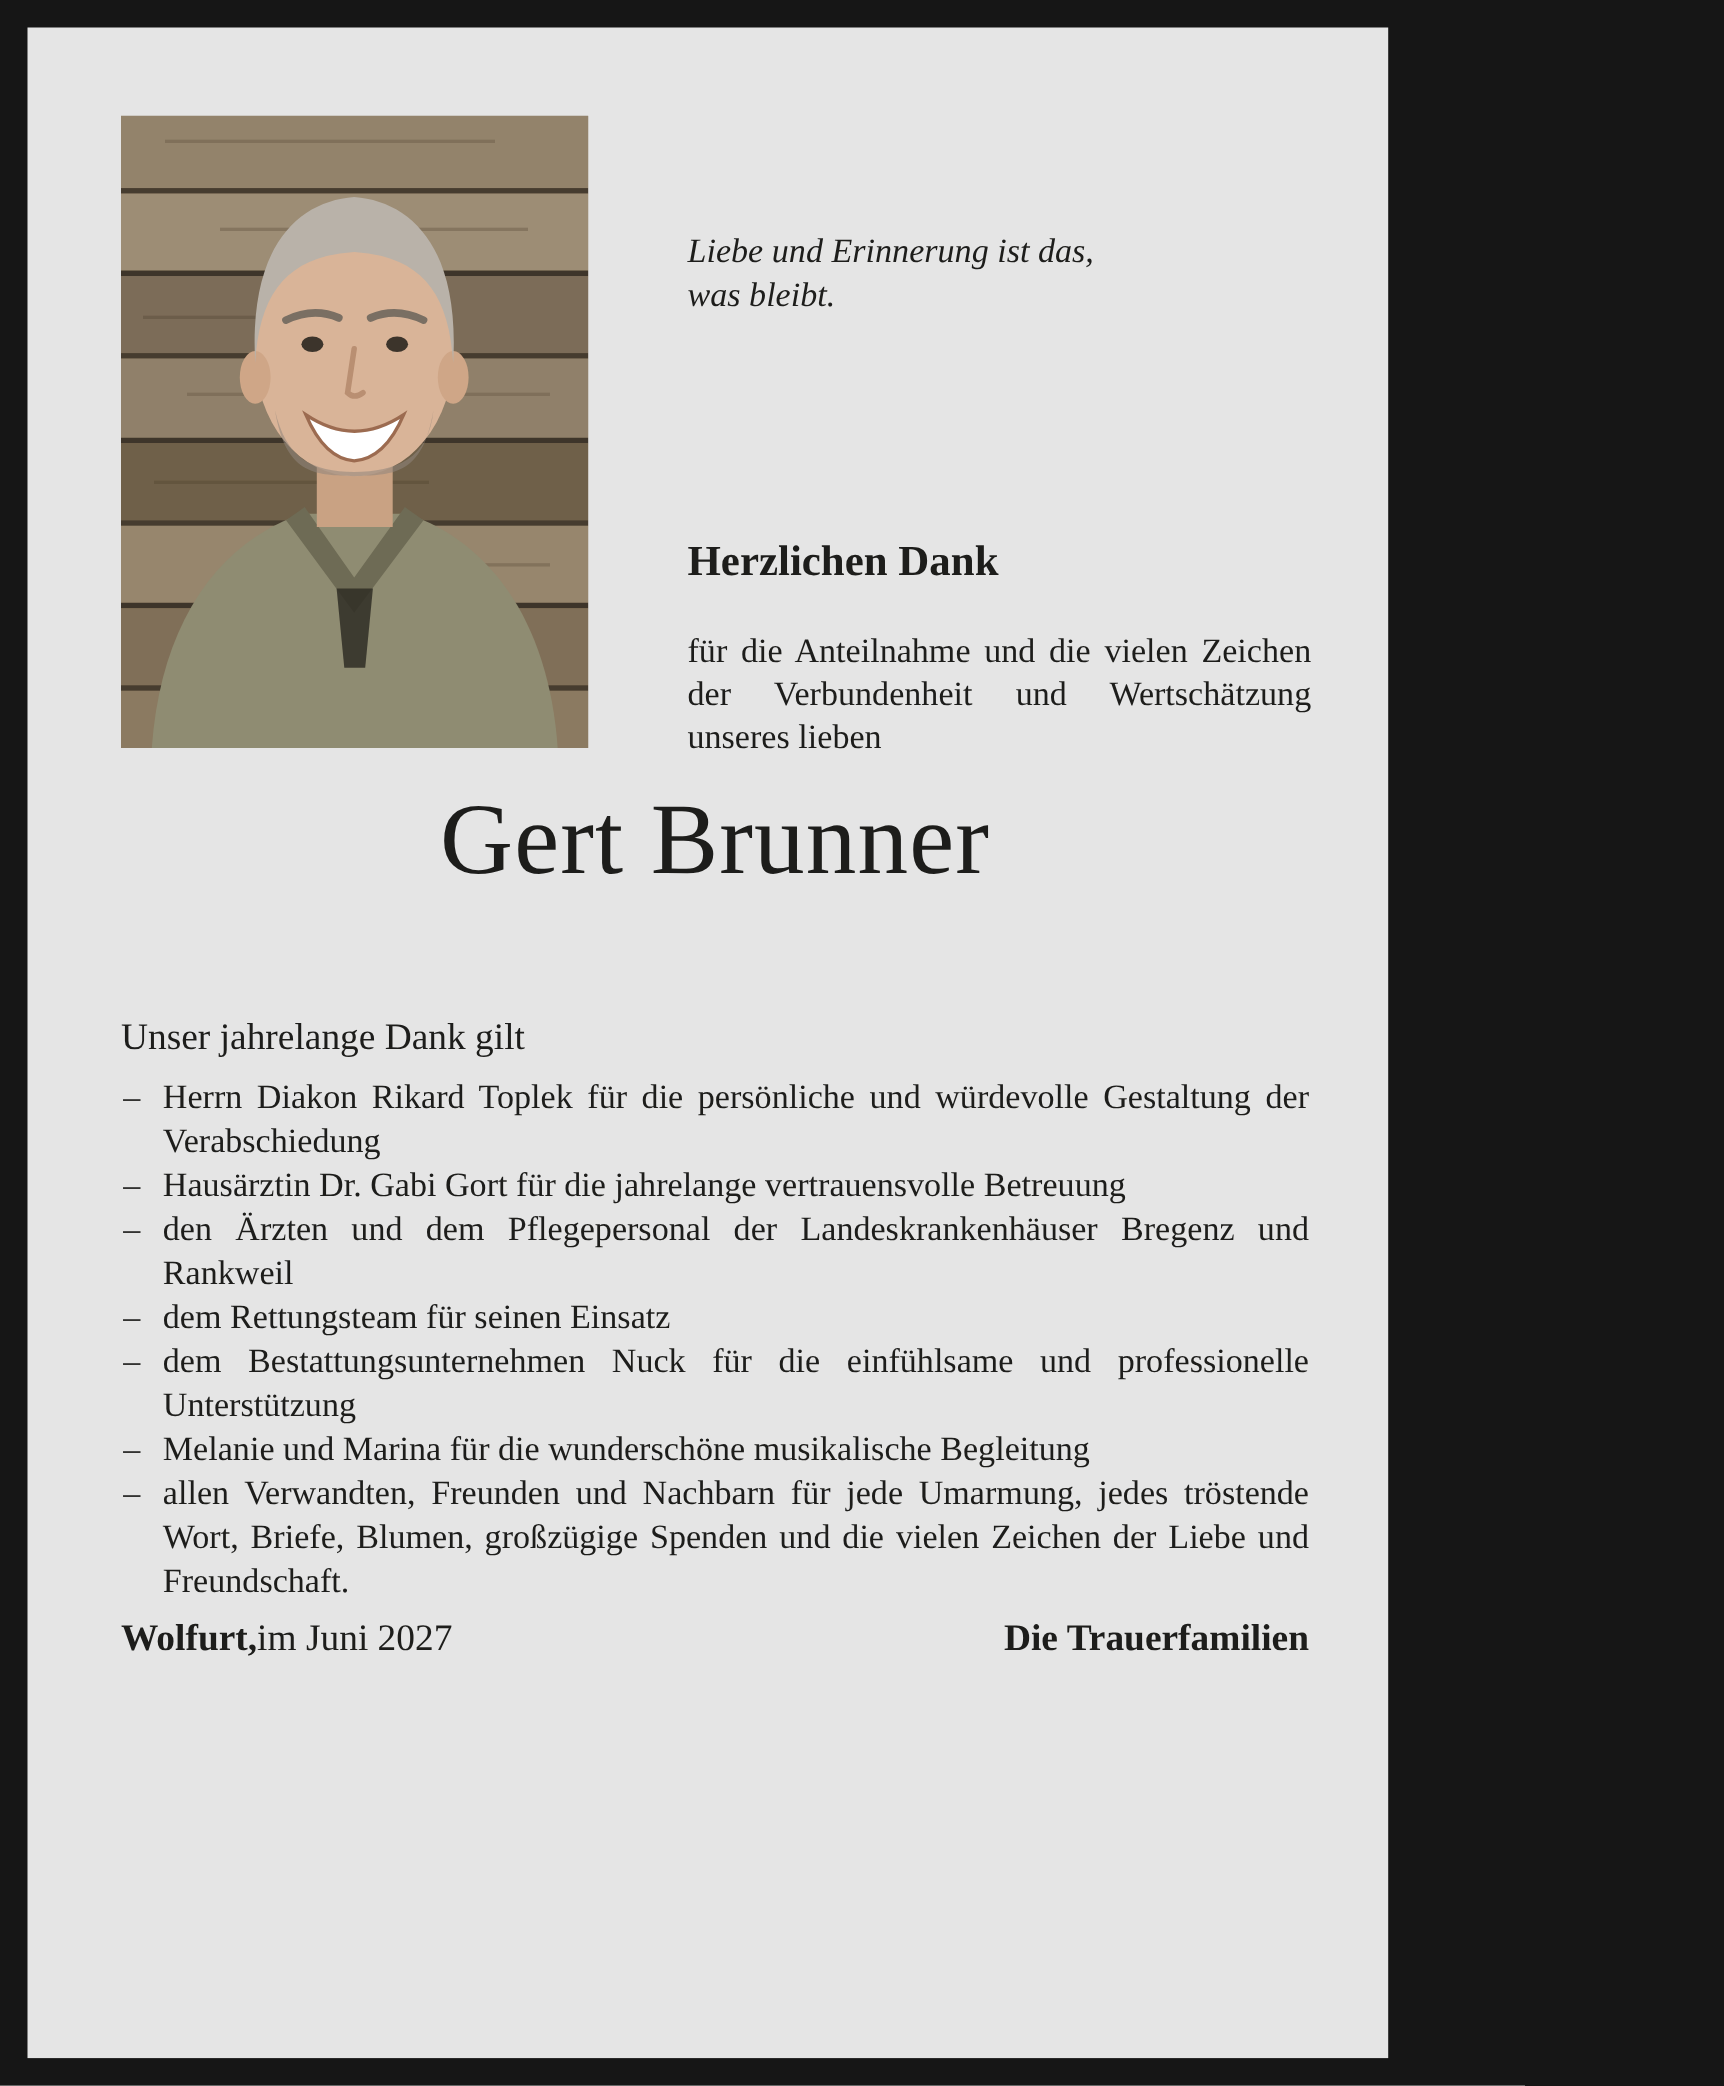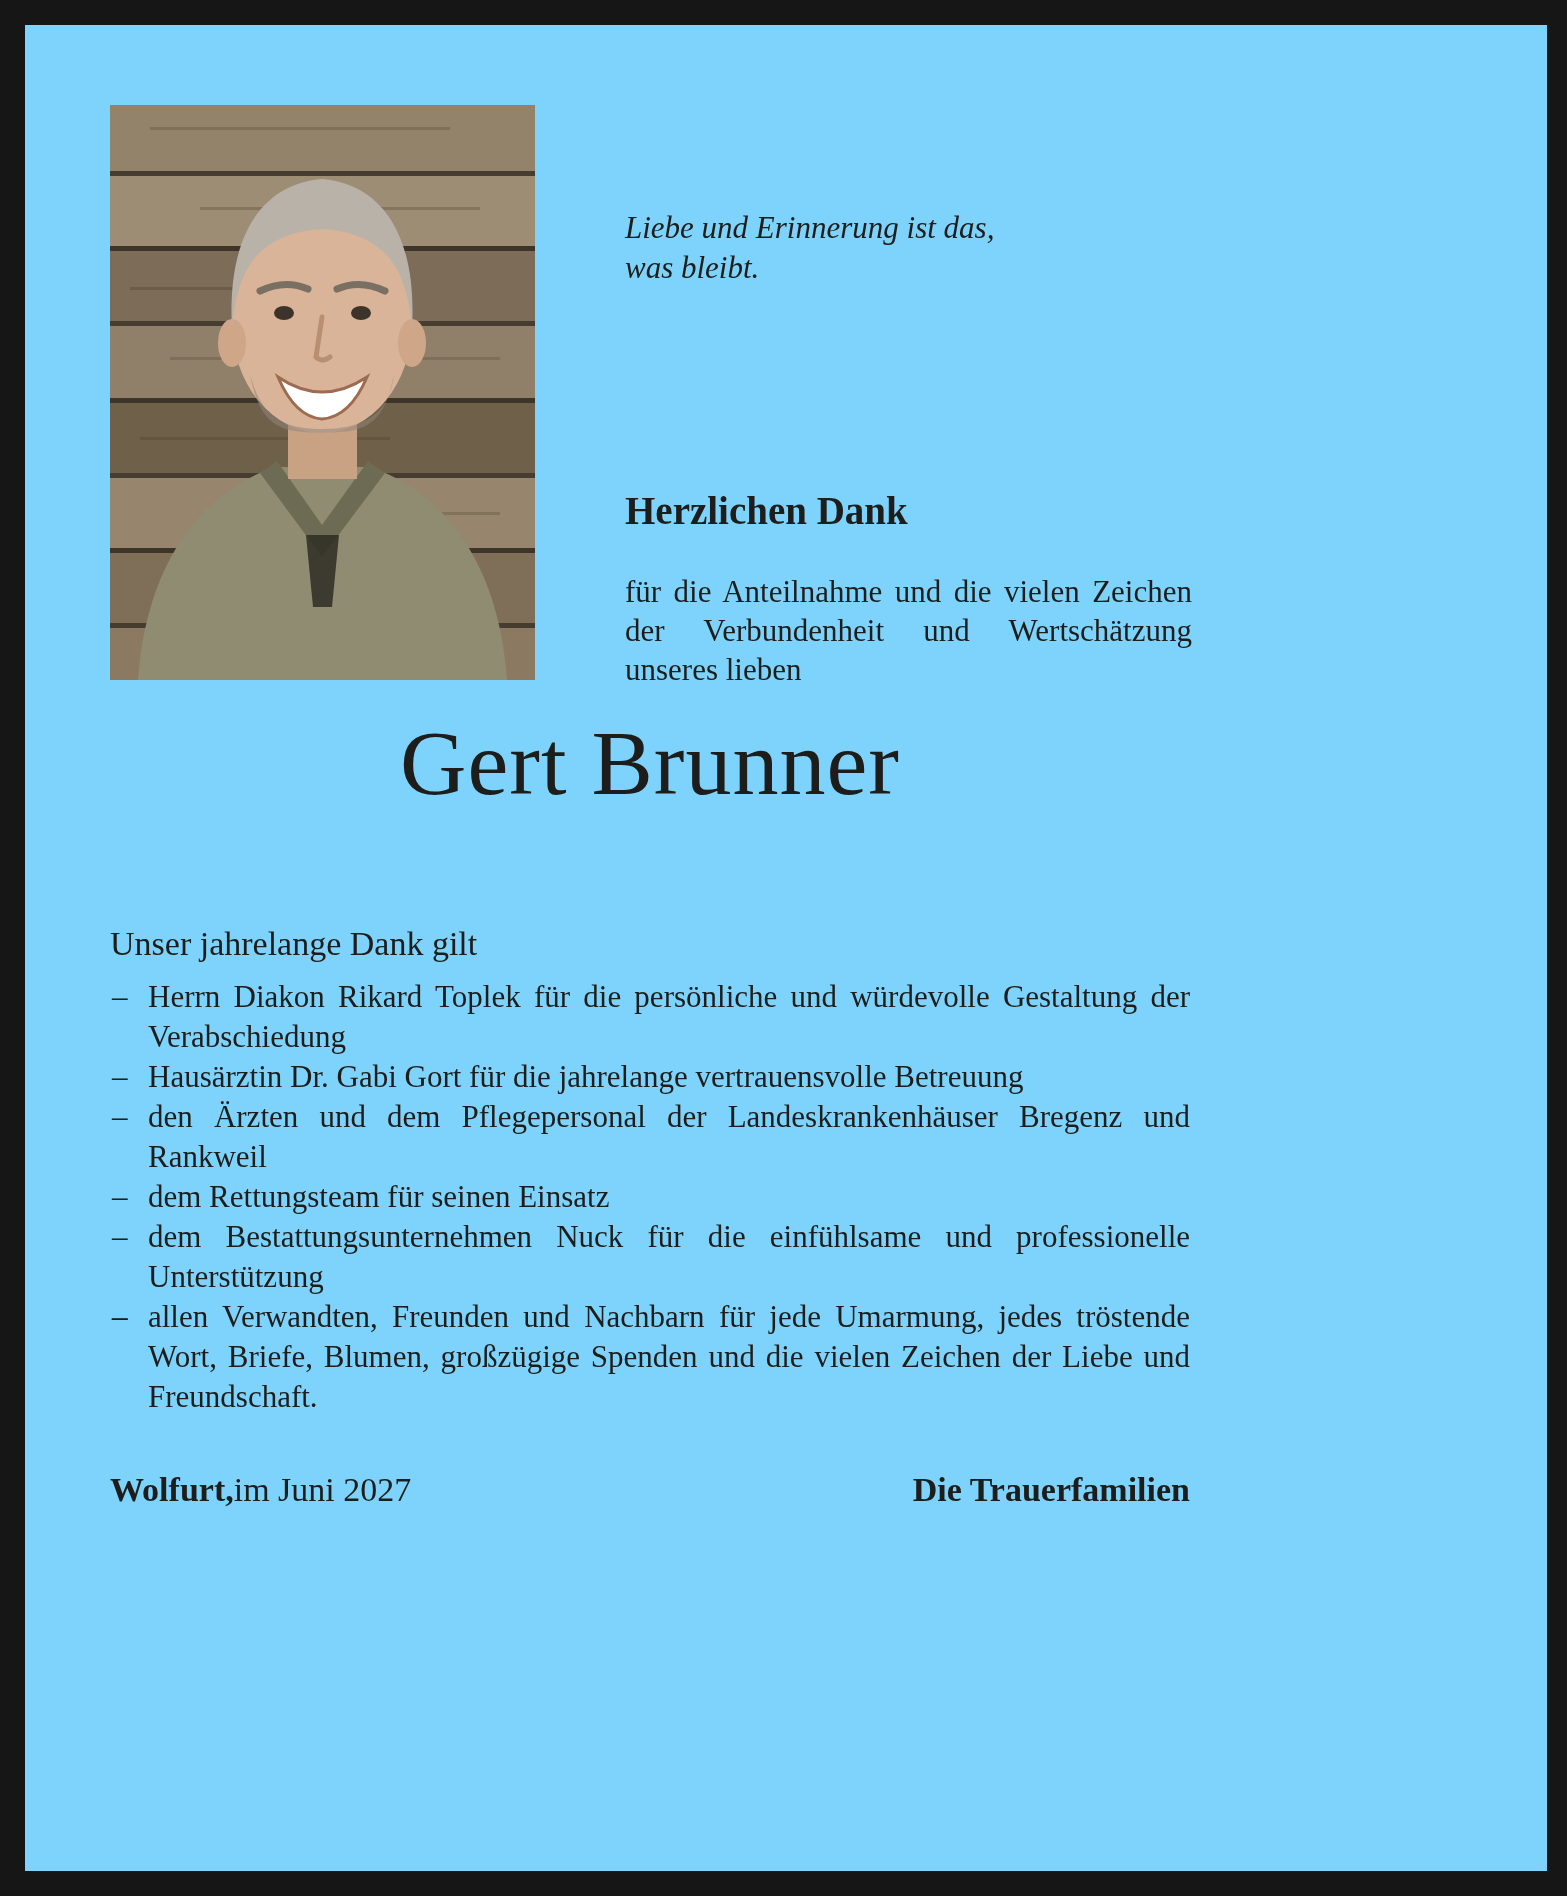--- a/index.html
+++ b/index.html
@@ -8,22 +8,22 @@
     width: 1567px;
     height: 1896px;
     position: relative;
     background: #161616;
     font-family: "Liberation Serif", serif;
     color: #1d1d1b;
   }
   .paper {
     position: absolute;
     left: 25px; top: 25px;
-    width: 1522px; height: 1846px;
-    background: #7dd3fc;
+    width: 1237px; height: 1846px;
+    background: #e5e5e5;
   }
   .photo {
     position: absolute;
     left: 85px; top: 80px;
     width: 425px; height: 575px;
     overflow: hidden;
   }
   .photo svg { display: block; width: 100%; height: 100%; }
 
   .quote {
@@ -180,20 +180,21 @@
     <div class="item">
       <span class="marker">–</span>
       <span>dem Rettungsteam für seinen Einsatz</span>
     </div>
     <div class="item">
       <span class="marker">–</span>
       <span>dem Bestattungsunternehmen Nuck für die einfühlsame und professionelle Unterstützung</span>
     </div>
     <div class="item">
       <span class="marker">–</span>
+      <span>Melanie und Marina für die wunderschöne musikalische Begleitung</span>
     </div>
     <div class="item">
       <span class="marker">–</span>
       <span>allen Verwandten, Freunden und Nachbarn für jede Umarmung, jedes tröstende Wort, Briefe, Blumen, großzügige Spenden und die vielen Zeichen der Liebe und Freundschaft.</span>
     </div>
   </div>
 
   <div class="footer">
     <div>
       <span class="place">Wolfurt,</span><span>im Juni 2027</span>

